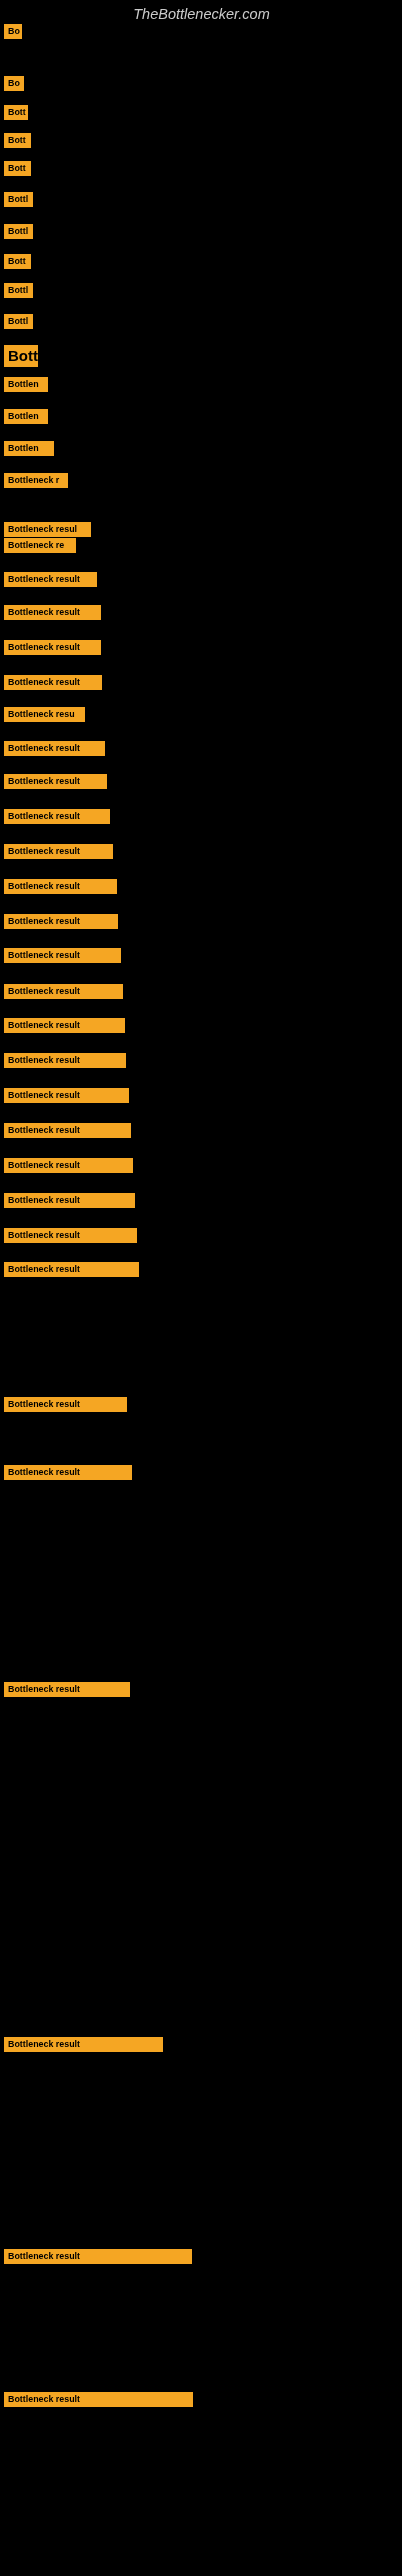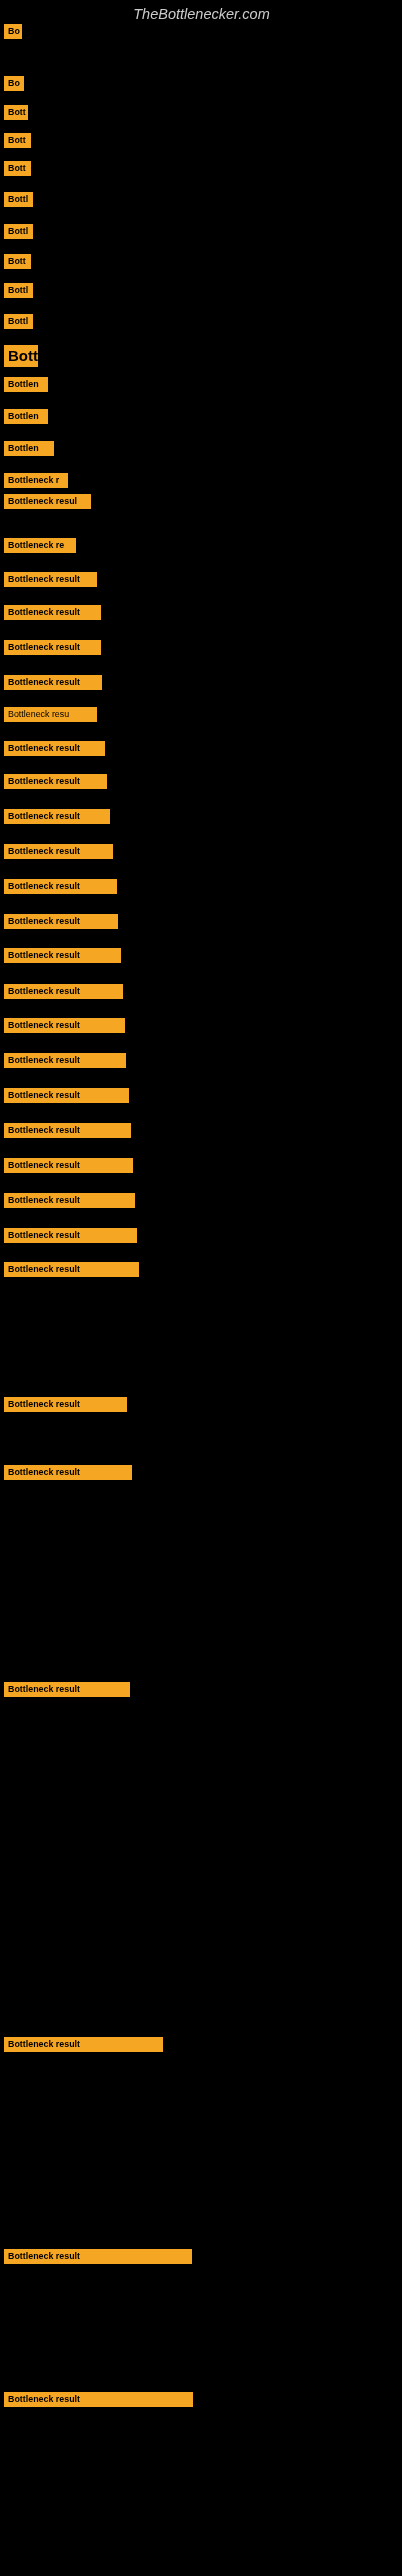--- a/index.html
+++ b/index.html
@@ -67,40 +67,40 @@
       </div>
       <div style="position: absolute; top: 409px; left: 4px; display: flex; align-items: center;">
         <span style="background-color: rgb(245, 166, 35); color: rgb(0, 0, 0); font-size: 8.9px; font-weight: bold; padding: 2.4px 4px; white-space: nowrap; overflow: hidden; display: inline-block; max-width: 44px; width: 44px;">Bottlen</span>
       </div>
       <div style="position: absolute; top: 441px; left: 4px; display: flex; align-items: center;">
         <span style="background-color: rgb(245, 166, 35); color: rgb(0, 0, 0); font-size: 8.9px; font-weight: bold; padding: 2.4px 4px; white-space: nowrap; overflow: hidden; display: inline-block; max-width: 50px; width: 50px;">Bottlen</span>
       </div>
       <div style="position: absolute; top: 473px; left: 4px; display: flex; align-items: center;">
         <span style="background-color: rgb(245, 166, 35); color: rgb(0, 0, 0); font-size: 8.9px; font-weight: bold; padding: 2.4px 4px; white-space: nowrap; overflow: hidden; display: inline-block; max-width: 64px; width: 64px;">Bottleneck r</span>
       </div>
-      <div style="position: absolute; top: 494px; left: 4px; display: flex; align-items: center;">
+      <div style="position: absolute; top: 522px; left: 4px; display: flex; align-items: center;">
         <span style="background-color: rgb(245, 166, 35); color: rgb(0, 0, 0); font-size: 8.9px; font-weight: bold; padding: 2.4px 4px; white-space: nowrap; overflow: hidden; display: inline-block; max-width: 87px; width: 87px;">Bottleneck resul</span>
       </div>
       <div style="position: absolute; top: 538px; left: 4px; display: flex; align-items: center; border-radius: 6px;">
         <span style="background-color: rgb(245, 166, 35); color: rgb(0, 0, 0); font-size: 8.9px; font-weight: bold; padding: 2.4px 4px; white-space: nowrap; overflow: hidden; display: inline-block; max-width: 72px; width: 72px;">Bottleneck re</span>
       </div>
       <div style="position: absolute; top: 572px; left: 4px; display: flex; align-items: center;">
         <span style="background-color: rgb(245, 166, 35); color: rgb(0, 0, 0); font-size: 8.9px; font-weight: bold; padding: 2.4px 4px; white-space: nowrap; overflow: hidden; display: inline-block; max-width: 93px; width: 93px;">Bottleneck result</span>
       </div>
       <div style="position: absolute; top: 605px; left: 4px; display: flex; align-items: center;">
         <span style="background-color: rgb(245, 166, 35); color: rgb(0, 0, 0); font-size: 8.9px; font-weight: bold; padding: 2.4px 4px; white-space: nowrap; overflow: hidden; display: inline-block; max-width: 97px; width: 97px;">Bottleneck result</span>
       </div>
       <div style="position: absolute; top: 640px; left: 4px; display: flex; align-items: center;">
         <span style="background-color: rgb(245, 166, 35); color: rgb(0, 0, 0); font-size: 8.9px; font-weight: bold; padding: 2.4px 4px; white-space: nowrap; overflow: hidden; display: inline-block; max-width: 97px; width: 97px;">Bottleneck result</span>
       </div>
       <div style="position: absolute; top: 675px; left: 4px; display: flex; align-items: center;">
         <span style="background-color: rgb(245, 166, 35); color: rgb(0, 0, 0); font-size: 8.9px; font-weight: bold; padding: 2.4px 4px; white-space: nowrap; overflow: hidden; display: inline-block; max-width: 98px; width: 98px;">Bottleneck result</span>
       </div>
       <div style="position: absolute; top: 707px; left: 4px; display: flex; align-items: center;">
-        <span style="background-color: rgb(245, 166, 35); color: rgb(0, 0, 0); font-size: 8.9px; font-weight: normal; padding: 2.4px 4px; white-space: nowrap; overflow: hidden; display: inline-block; max-width: 93px; width: 93px;">Bottleneck resu</span>
+        <span style="background-color: rgb(245, 166, 35); color: rgb(0, 0, 0); font-size: 8.9px; font-weight: bold; padding: 2.4px 4px; white-space: nowrap; overflow: hidden; display: inline-block; max-width: 93px; width: 81px;">Bottleneck resu</span>
       </div>
       <div style="position: absolute; top: 741px; left: 4px; display: flex; align-items: center;">
         <span style="background-color: rgb(245, 166, 35); color: rgb(0, 0, 0); font-size: 8.9px; font-weight: bold; padding: 2.4px 4px; white-space: nowrap; overflow: hidden; display: inline-block; max-width: 101px; width: 101px;">Bottleneck result</span>
       </div>
       <div style="position: absolute; top: 774px; left: 4px; display: flex; align-items: center;">
         <span style="background-color: rgb(245, 166, 35); color: rgb(0, 0, 0); font-size: 8.9px; font-weight: bold; padding: 2.4px 4px; white-space: nowrap; overflow: hidden; display: inline-block; max-width: 103px; width: 103px;">Bottleneck result</span>
       </div>
       <div style="position: absolute; top: 809px; left: 4px; display: flex; align-items: center;">
         <span style="background-color: rgb(245, 166, 35); color: rgb(0, 0, 0); font-size: 8.9px; font-weight: bold; padding: 2.4px 4px; white-space: nowrap; overflow: hidden; display: inline-block; max-width: 106px; width: 106px;">Bottleneck result</span>
       </div>

